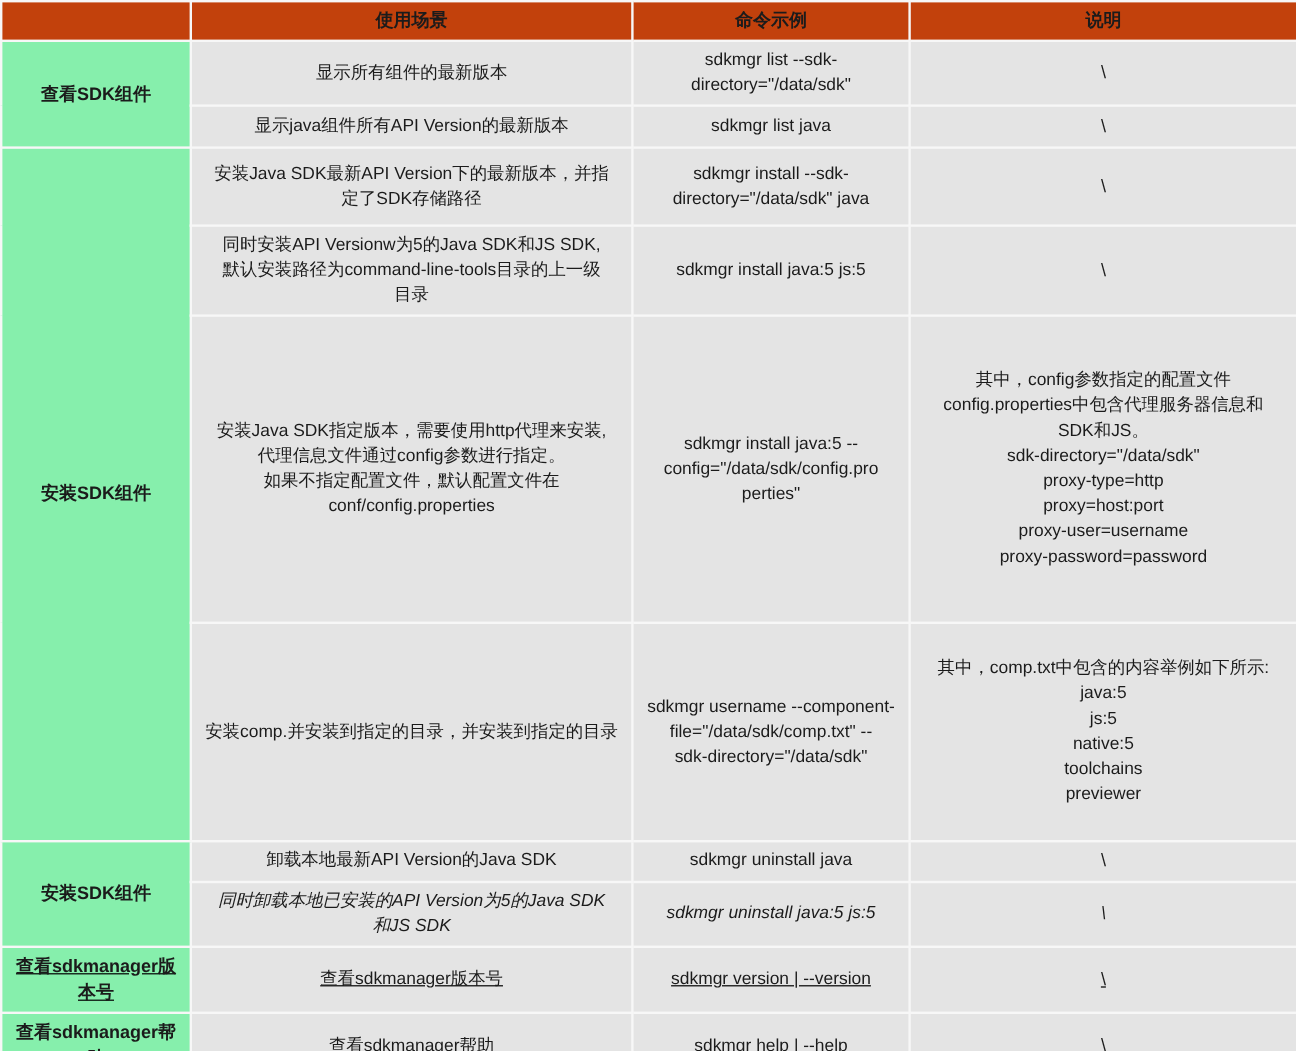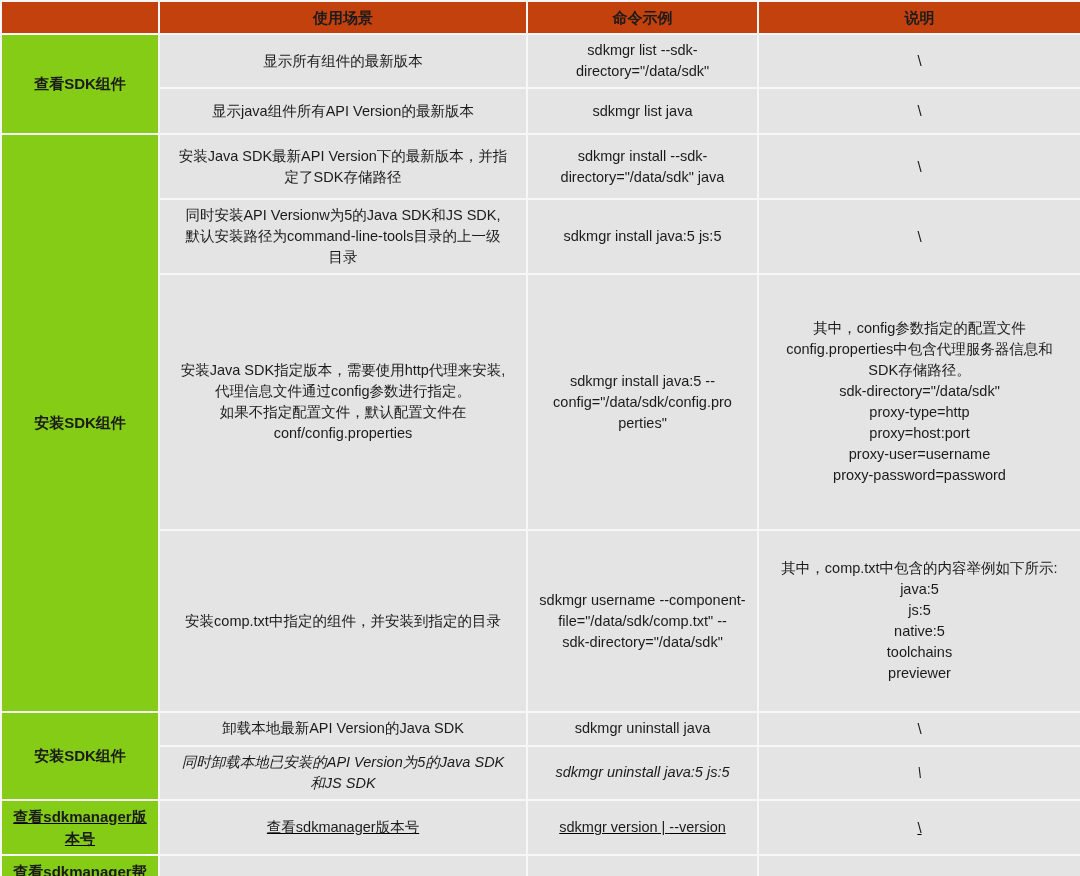--- a/index.html
+++ b/index.html
@@ -46,21 +46,21 @@
     background: #c2410c;
     font-weight: bold;
     font-size: 15px;
     height: 31px;
     padding: 0 6px;
   }
 
   #sdk-table td.cat-cell {
     font-weight: bold;
     font-size: 15px;
-    background: #84cc16;
+    background: #86efac;
   }
 
   .cell-lines {
     display: block;
   }
   .cell-lines .ln {
     display: block;
   }
 
   .bslash {
@@ -99,21 +99,21 @@
             <span class="ln">sdkmgr list --sdk-</span>
             <span class="ln">directory="/data/sdk"</span>
           </span>
         </td>
         <td>
           <span class="cell-lines">
             <span class="ln bslash">\</span>
           </span>
         </td>
       </tr>
-      <tr style="height: 46px;">
+      <tr style="height: 35px;">
         <td>
           <span class="cell-lines">
             <span class="ln">显示java组件所有API Version的最新版本</span>
           </span>
         </td>
         <td>
           <span class="cell-lines">
             <span class="ln">sdkmgr list java</span>
           </span>
         </td>
@@ -175,33 +175,33 @@
           <span class="cell-lines">
             <span class="ln">sdkmgr install java:5 --</span>
             <span class="ln">config="/data/sdk/config.pro</span>
             <span class="ln">perties"</span>
           </span>
         </td>
         <td>
           <span class="cell-lines">
             <span class="ln">其中，config参数指定的配置文件</span>
             <span class="ln">config.properties中包含代理服务器信息和</span>
-            <span class="ln">SDK存储路径。</span>
+            <span class="ln">SDK和JS。</span>
             <span class="ln">sdk-directory="/data/sdk"</span>
             <span class="ln">proxy-type=http</span>
             <span class="ln">proxy=host:port</span>
             <span class="ln">proxy-user=username</span>
             <span class="ln">proxy-password=password</span>
           </span>
         </td>
       </tr>
       <tr style="height: 182px;">
         <td>
           <span class="cell-lines">
-            <span class="ln">安装comp.txt中指定的组件，并安装到指定的目录</span>
+            <span class="ln">安装comp.并安装到指定的目录，并安装到指定的目录</span>
           </span>
         </td>
         <td>
           <span class="cell-lines">
             <span class="ln">sdkmgr username --component-</span>
             <span class="ln">file="/data/sdk/comp.txt" --</span>
             <span class="ln">sdk-directory="/data/sdk"</span>
           </span>
         </td>
         <td>

